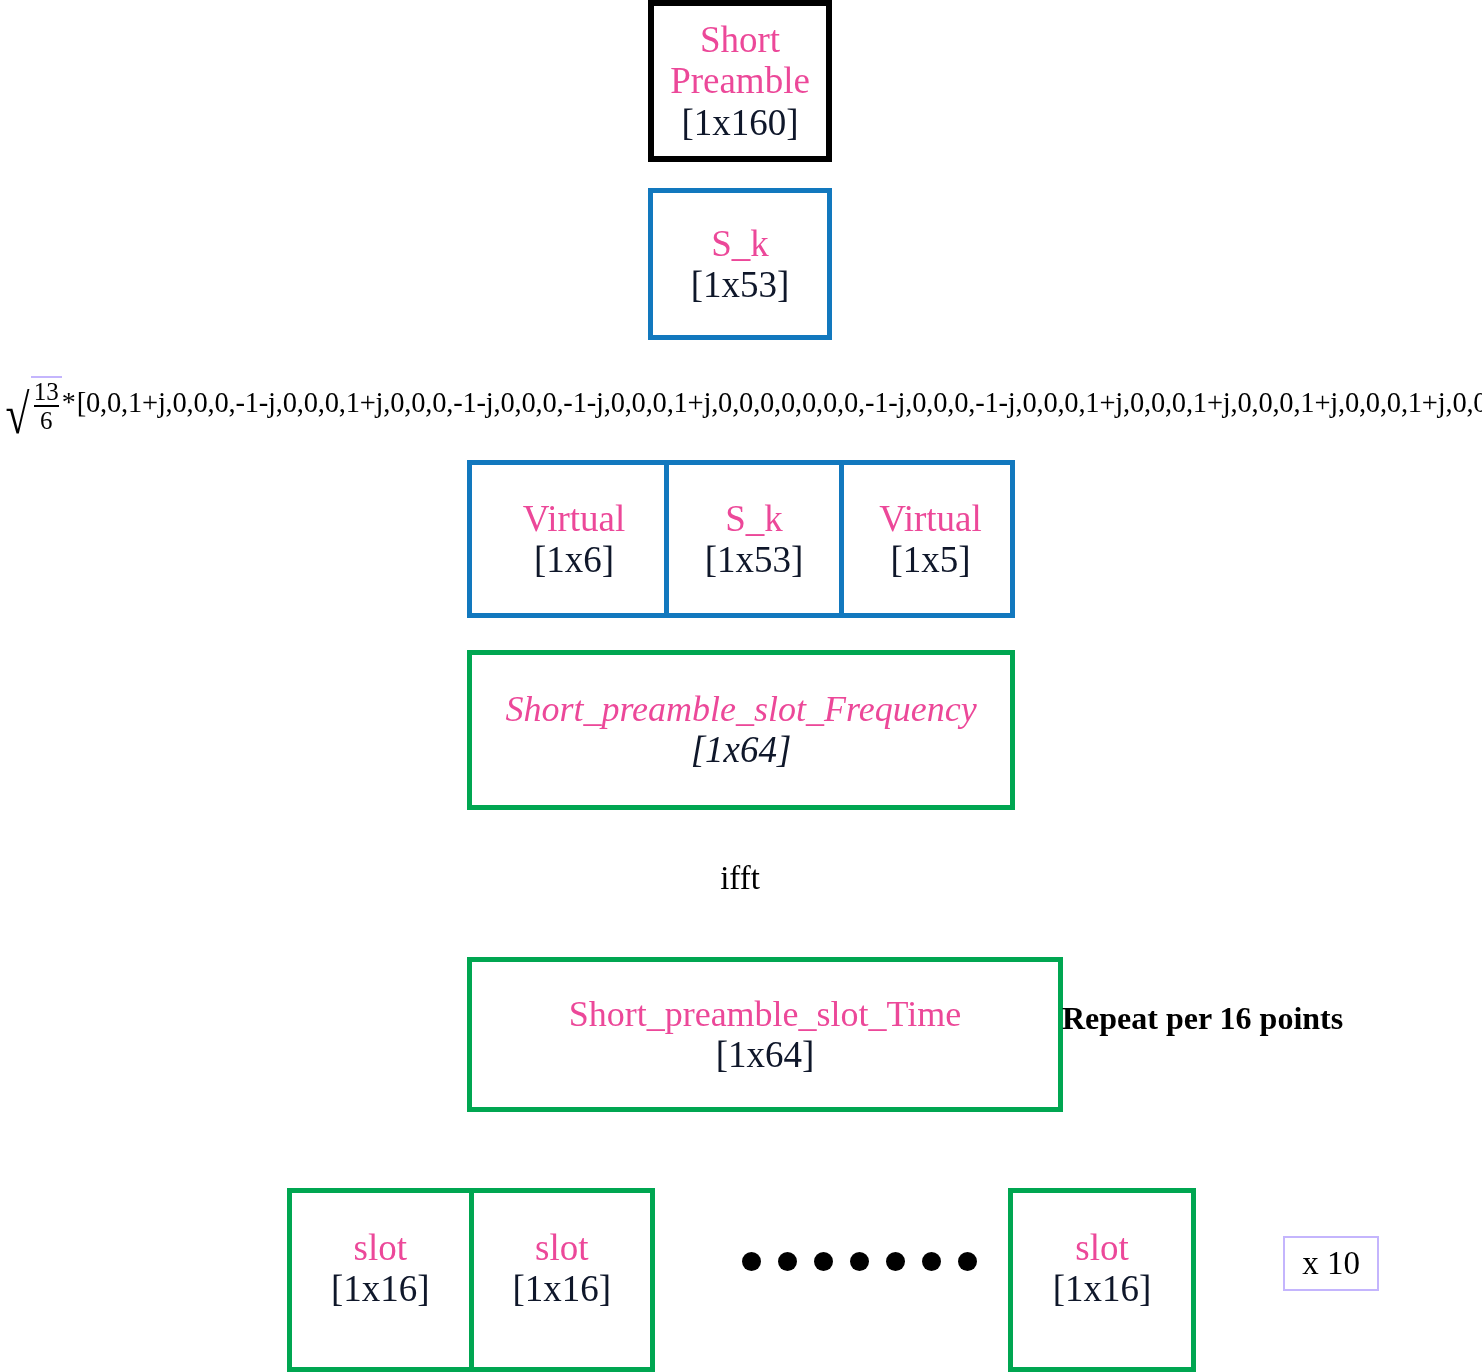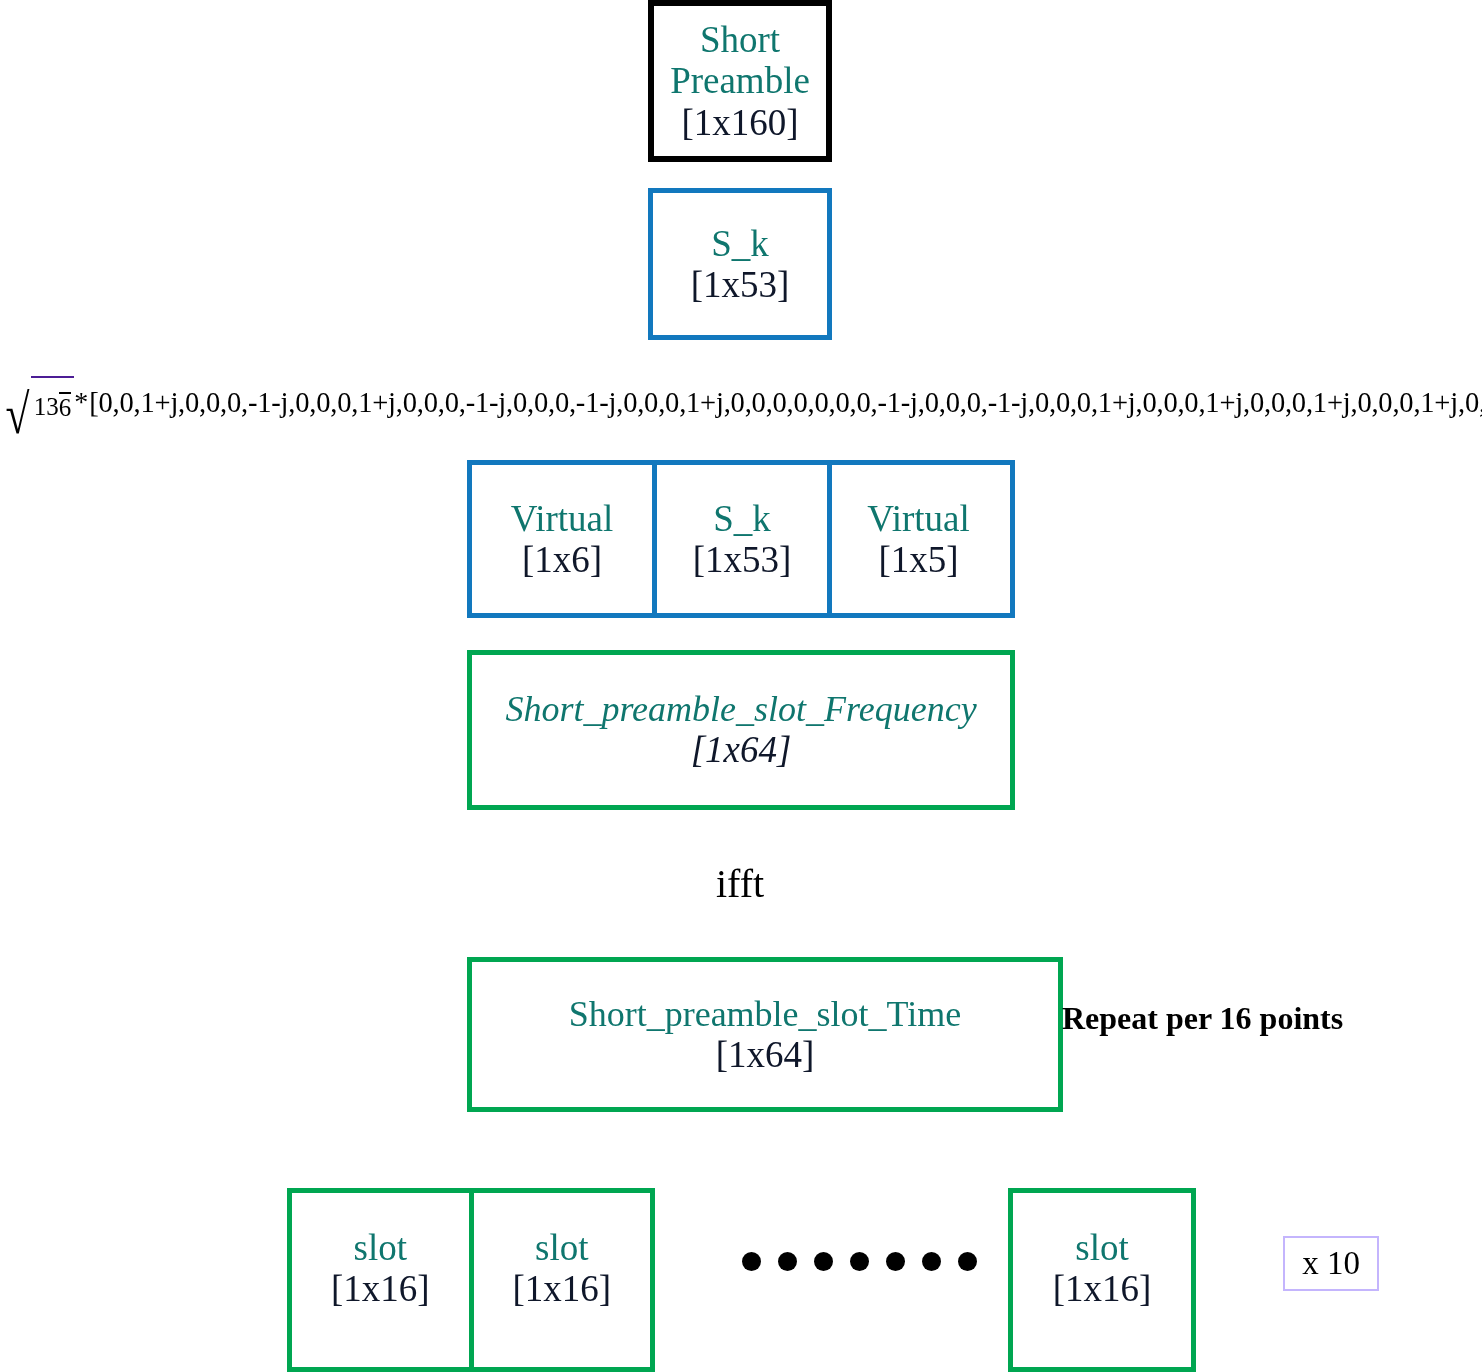--- a/index.html
+++ b/index.html
@@ -22,21 +22,21 @@
     background: #ffffff;
     display: flex;
     flex-direction: column;
     align-items: center;
     justify-content: center;
     text-align: center;
     line-height: 1.12;
   }
 
   .label-black {
-    color: #0f766e;
+    color: #ec4899;
     font-size: 37px;
   }
   .dim-red {
     color: #0f172a;
     font-size: 37px;
   }
 
   
   #short-preamble-box {
     left: 648px;
@@ -75,24 +75,24 @@
   .radical-sign {
     display: flex;
     align-items: flex-end;
     font-size: 56px;
     line-height: 0.72;
     transform: scaleX(0.78);
     margin-right: -2px;
   }
   .frac {
     display: inline-flex;
-    flex-direction: row;
+    flex-direction: column;
     align-items: center;
     justify-content: center;
-    border-top: 2px solid #4c1d95;
+    border-top: 2px solid #c4b5fd;
     padding: 7px 3px;
     font-size: 25px;
     line-height: 1.08;
   }
   .frac .num { display: block; }
   .frac .den {
     display: block;
     border-top: 2px solid #000;
     width: 100%;
     text-align: center;
@@ -113,20 +113,21 @@
   
   #virtual-row {
     position: absolute;
     left: 467px;
     top: 460px;
     width: 548px;
     height: 158px;
     border: 5px solid #1278be;
     box-sizing: border-box;
     display: flex;
+    padding-left: 12px;
   }
   #virtual-row .cell {
     flex: 0 0 auto;
     box-sizing: border-box;
     display: flex;
     flex-direction: column;
     align-items: center;
     justify-content: center;
     text-align: center;
     line-height: 1.12;
@@ -146,21 +147,21 @@
   }
   #freq-box .label-black { font-size: 36px; }
 
   
   #ifft-label {
     position: absolute;
     left: 648px;
     top: 860px;
     width: 184px;
     text-align: center;
-    font-size: 40px;
+    font-size: 33px;
   }
 
   
   #time-box {
     left: 467px;
     top: 957px;
     width: 596px;
     height: 155px;
     border: 5px solid #00a651;
   }

